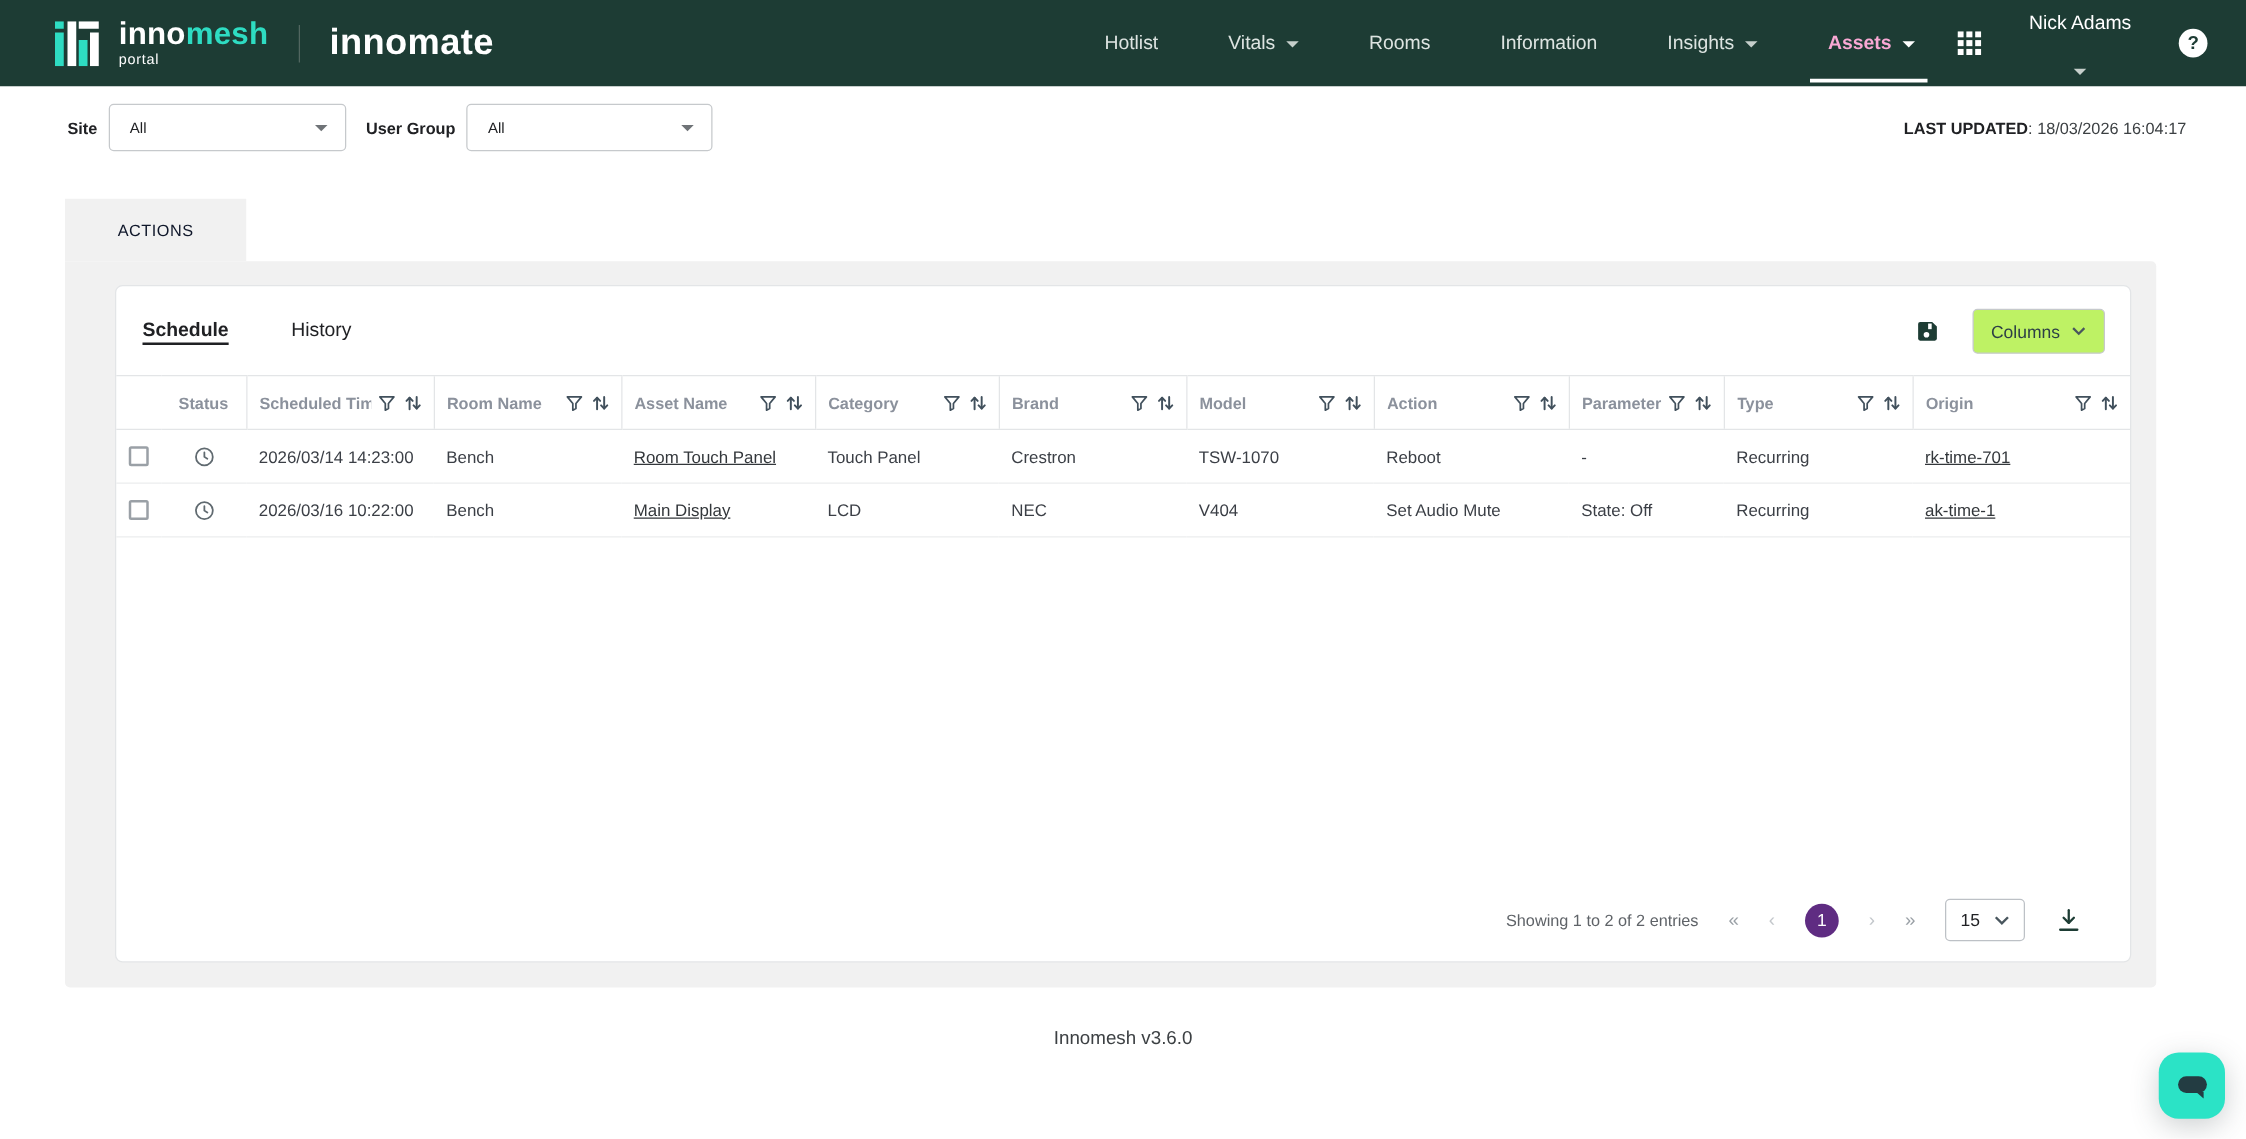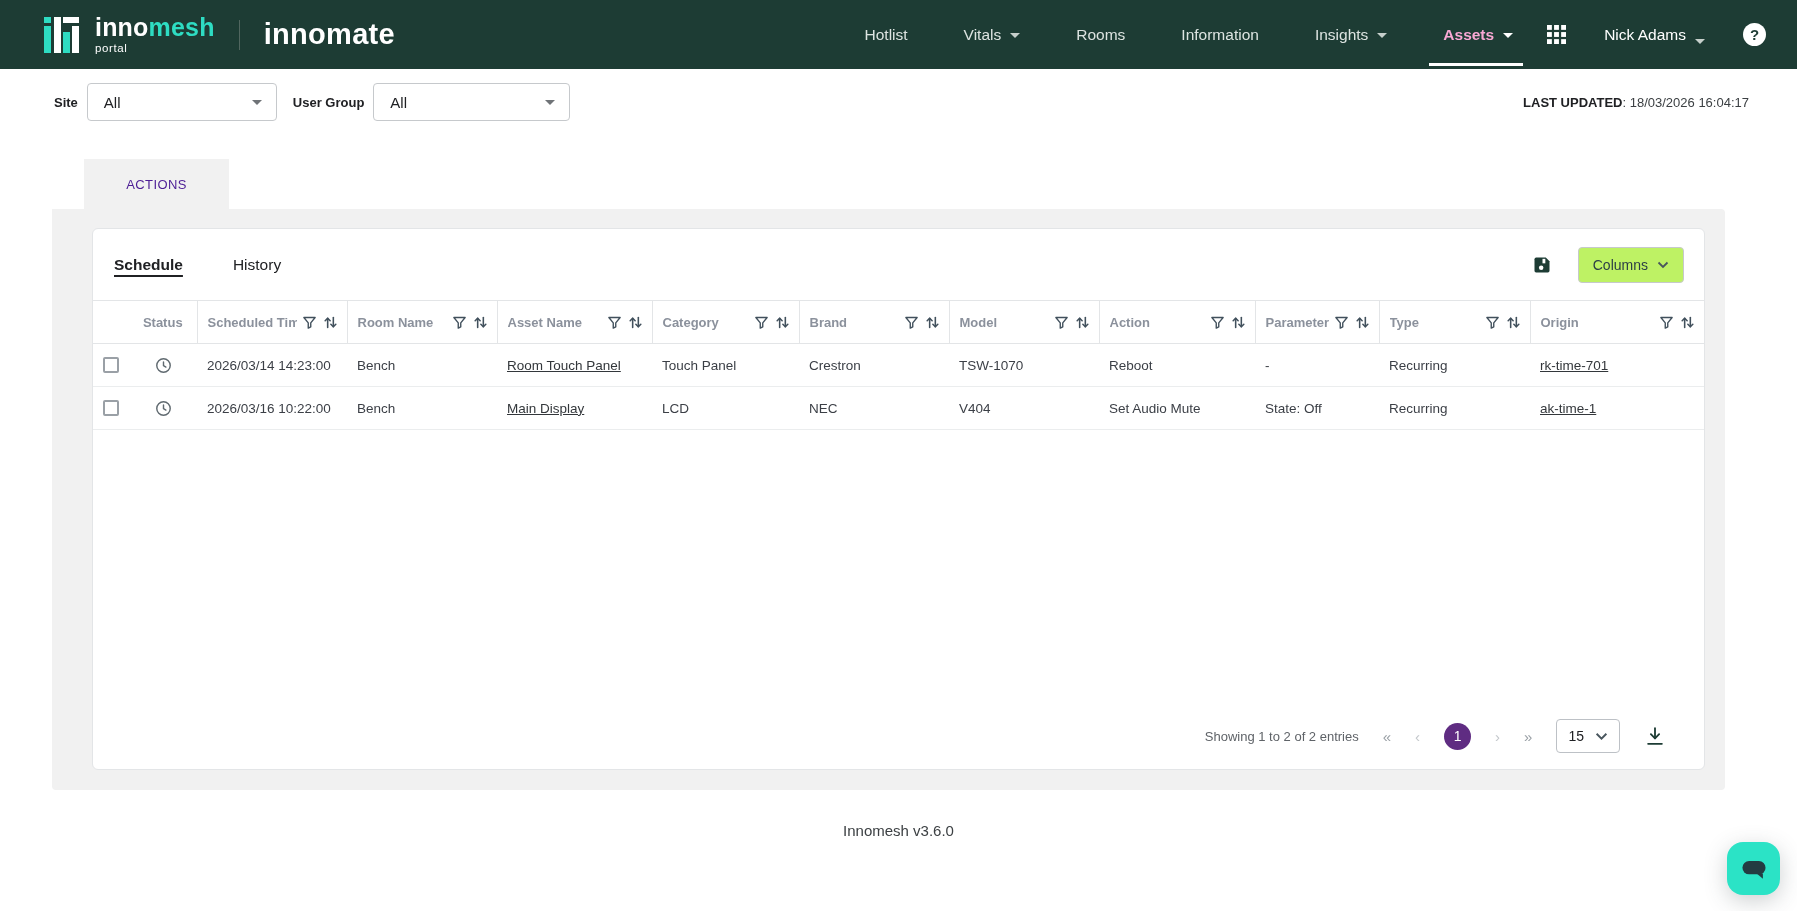--- a/index.html
+++ b/index.html
@@ -36,53 +36,53 @@
     height:3px; background:#ffffff;
   }
   .caret-down {
     width:0; height:0; border-left:5px solid transparent; border-right:5px solid transparent;
     border-top:5.5px solid #c6cfcb; margin-top:2px;
   }
   .nav-item.active .caret-down { border-top-color:#ffffff; }
 
   .header-right { display:flex; align-items:center; gap:38px; margin-left:34px; }
   .apps-icon { display:flex; cursor:pointer; }
-  .user-menu { display:flex; align-items:flex-end; gap:9px; color:#ffffff; font-size:15.5px; cursor:pointer; }
+  .user-menu { display:flex; align-items:center; gap:25px; color:#ffffff; font-size:15.5px; cursor:pointer;flex-direction:column; }
   .help-button {
     width:23px; height:23px; border-radius:50%; background:#ffffff; color:#1d3c34;
     font-weight:bold; font-size:15px; display:flex; align-items:center; justify-content:center;
     cursor:pointer;
   }
 
   
   .filter-bar { display:flex; align-items:center; height:66px; padding:0 56px 0 54px; position:relative; }
   .filter-label { font-size:13px; font-weight:bold; color:#202124; }
   .select-box {
     height:38px; border:1px solid #c6c9cc; border-radius:4px; background:#fff;
     display:flex; align-items:center; justify-content:space-between;
-    padding:0 14px 0 16px; font-size:15px; color:#202124; cursor:pointer;
+    padding:0 14px 0 16px; font-size:12px; color:#202124; cursor:pointer;
   }
   .select-caret {
     width:0; height:0; border-left:5px solid transparent; border-right:5px solid transparent;
     border-top:5.5px solid #6f7377;
   }
   .site-select { width:190px; margin-left:9px; }
   .usergroup-label { margin-left:16px; }
   .usergroup-select { width:197px; margin-left:9px; }
   .last-updated { position:absolute; right:48px; font-size:13px; color:#3c4043; }
   .last-updated .lu-label { font-weight:bold; color:#202124; }
 
   
   .tabs-row { display:flex; margin:24px 0 0 52px; }
   .page-tab {
     height:50px; display:flex; align-items:center; justify-content:center;
     font-size:13px; letter-spacing:.4px; cursor:pointer;
   }
   .page-tab.inactive { width:189px; background:#ffffff; color:#9aa0a6; }
-  .page-tab.active   { width:145px; background:#f1f1f1; color:#4c1d95;margin-left:32px; }
+  .page-tab.active   { width:145px; background:#f1f1f1; color:#0f172a; }
 
   
   .panel {
     margin-left:52px; width:1673px; height:581px; background:#f1f1f1;
     padding:19px 20px 20px 40px; border-radius:0 4px 4px 4px;
   }
   .card {
     width:1613px; height:542px; background:#ffffff;
     border:1px solid #e3e5e7; border-radius:6px;
     display:flex; flex-direction:column;

